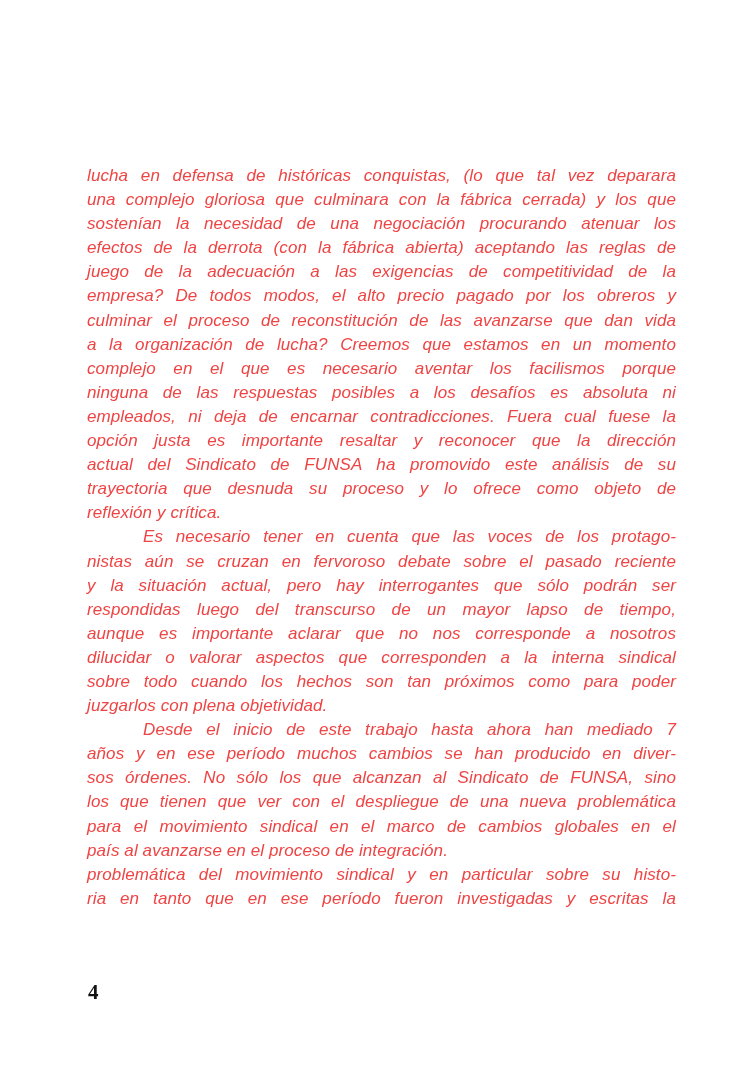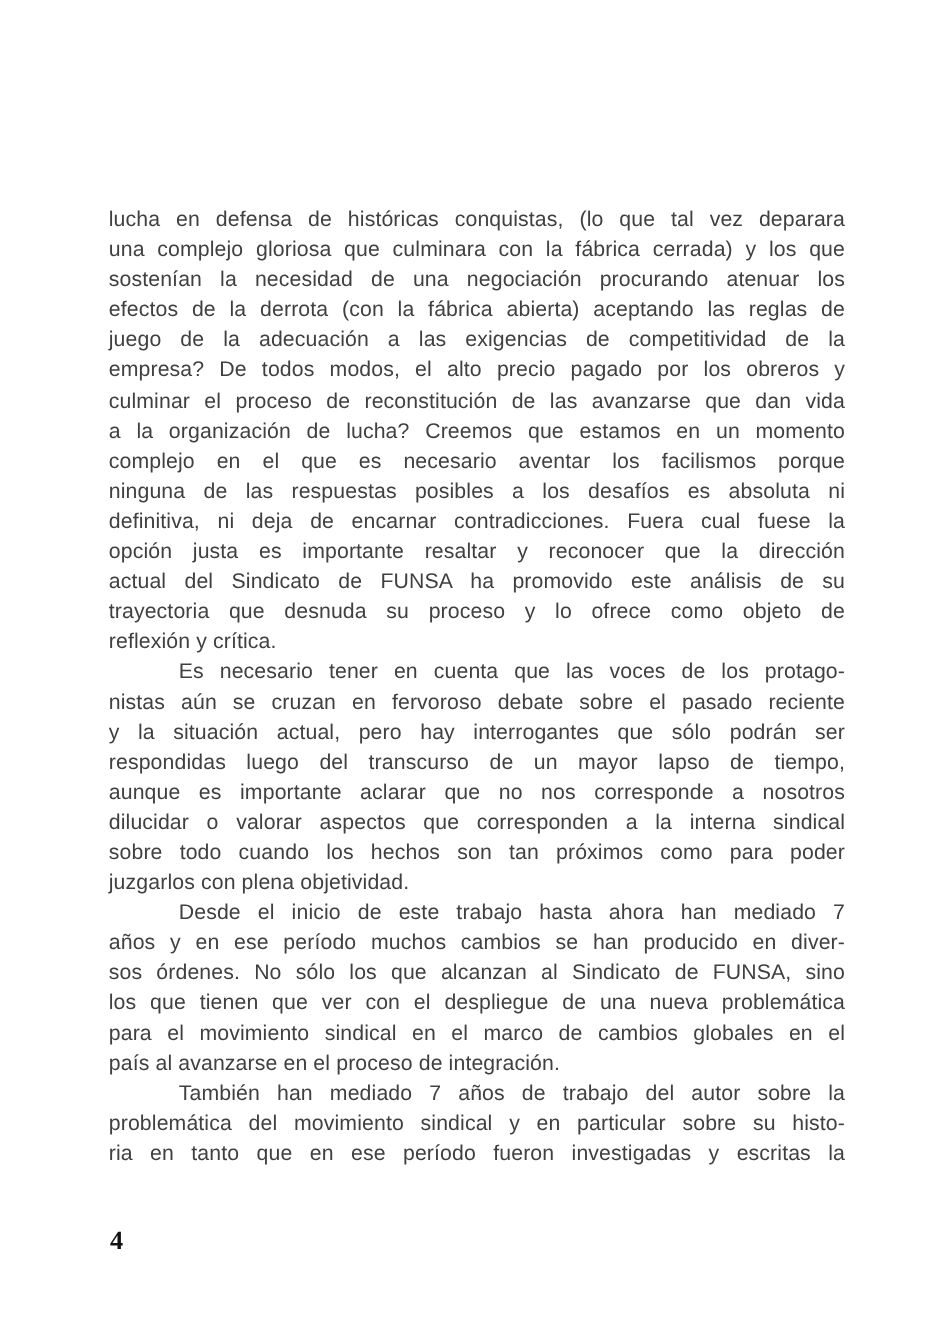--- a/index.html
+++ b/index.html
@@ -18,23 +18,24 @@
     position: absolute;
     inset: 0;
     background: #ffffff;
   }
   .text-block {
     position: absolute;
     left: 87px;
     top: 164px;
     width: 589px;
     font-family: "Liberation Sans", sans-serif;
+    font-style: italic;
     font-size: 17px;
     line-height: 24.1px;
-    color: #404040;
+    color: #ef4444;
     letter-spacing: 0.1px;
   }
   .line {
     text-align: justify;
     text-align-last: justify;
     height: 24.1px;
     white-space: nowrap;
   }
   .line.end {
     text-align-last: left;
@@ -61,37 +62,36 @@
       <div class="line">lucha en defensa de históricas conquistas, (lo que tal vez deparara</div>
       <div class="line">una complejo gloriosa que culminara con la fábrica cerrada) y los que</div>
       <div class="line">sostenían la necesidad de una negociación procurando atenuar los</div>
       <div class="line">efectos de la derrota (con la fábrica abierta) aceptando las reglas de</div>
       <div class="line">juego de la adecuación a las exigencias de competitividad de la</div>
       <div class="line">empresa? De todos modos, el alto precio pagado por los obreros y</div>
       <div class="line">culminar el proceso de reconstitución de las avanzarse que dan vida</div>
       <div class="line">a la organización de lucha? Creemos que estamos en un momento</div>
       <div class="line">complejo en el que es necesario aventar los facilismos porque</div>
       <div class="line">ninguna de las respuestas posibles a los desafíos es absoluta ni</div>
-      <div class="line">definitiva, ni deja de encarnar contradicciones. Fuera cual fuese la</div>
+      <div class="line">empleados, ni deja de encarnar contradicciones. Fuera cual fuese la</div>
       <div class="line">opción justa es importante resaltar y reconocer que la dirección</div>
       <div class="line">actual del Sindicato de FUNSA ha promovido este análisis de su</div>
       <div class="line">trayectoria que desnuda su proceso y lo ofrece como objeto de</div>
       <div class="line end">reflexión y crítica.</div>
       <div class="line indent">Es necesario tener en cuenta que las voces de los protago-</div>
       <div class="line">nistas aún se cruzan en fervoroso debate sobre el pasado reciente</div>
       <div class="line">y la situación actual, pero hay interrogantes que sólo podrán ser</div>
       <div class="line">respondidas luego del transcurso de un mayor lapso de tiempo,</div>
       <div class="line">aunque es importante aclarar que no nos corresponde a nosotros</div>
       <div class="line">dilucidar o valorar aspectos que corresponden a la interna sindical</div>
       <div class="line">sobre todo cuando los hechos son tan próximos como para poder</div>
       <div class="line end">juzgarlos con plena objetividad.</div>
       <div class="line indent">Desde el inicio de este trabajo hasta ahora han mediado 7</div>
       <div class="line">años y en ese período muchos cambios se han producido en diver-</div>
       <div class="line">sos órdenes. No sólo los que alcanzan al Sindicato de FUNSA, sino</div>
       <div class="line">los que tienen que ver con el despliegue de una nueva problemática</div>
       <div class="line">para el movimiento sindical en el marco de cambios globales en el</div>
       <div class="line end">país al avanzarse en el proceso de integración.</div>
-      <div class="line indent">También han mediado 7 años de trabajo del autor sobre la</div>
       <div class="line">problemática del movimiento sindical y en particular sobre su histo-</div>
       <div class="line">ria en tanto que en ese período fueron investigadas y escritas la</div>
     </main>
   <div class="page-number">4</div>
 </div>
 
 </body></html>

